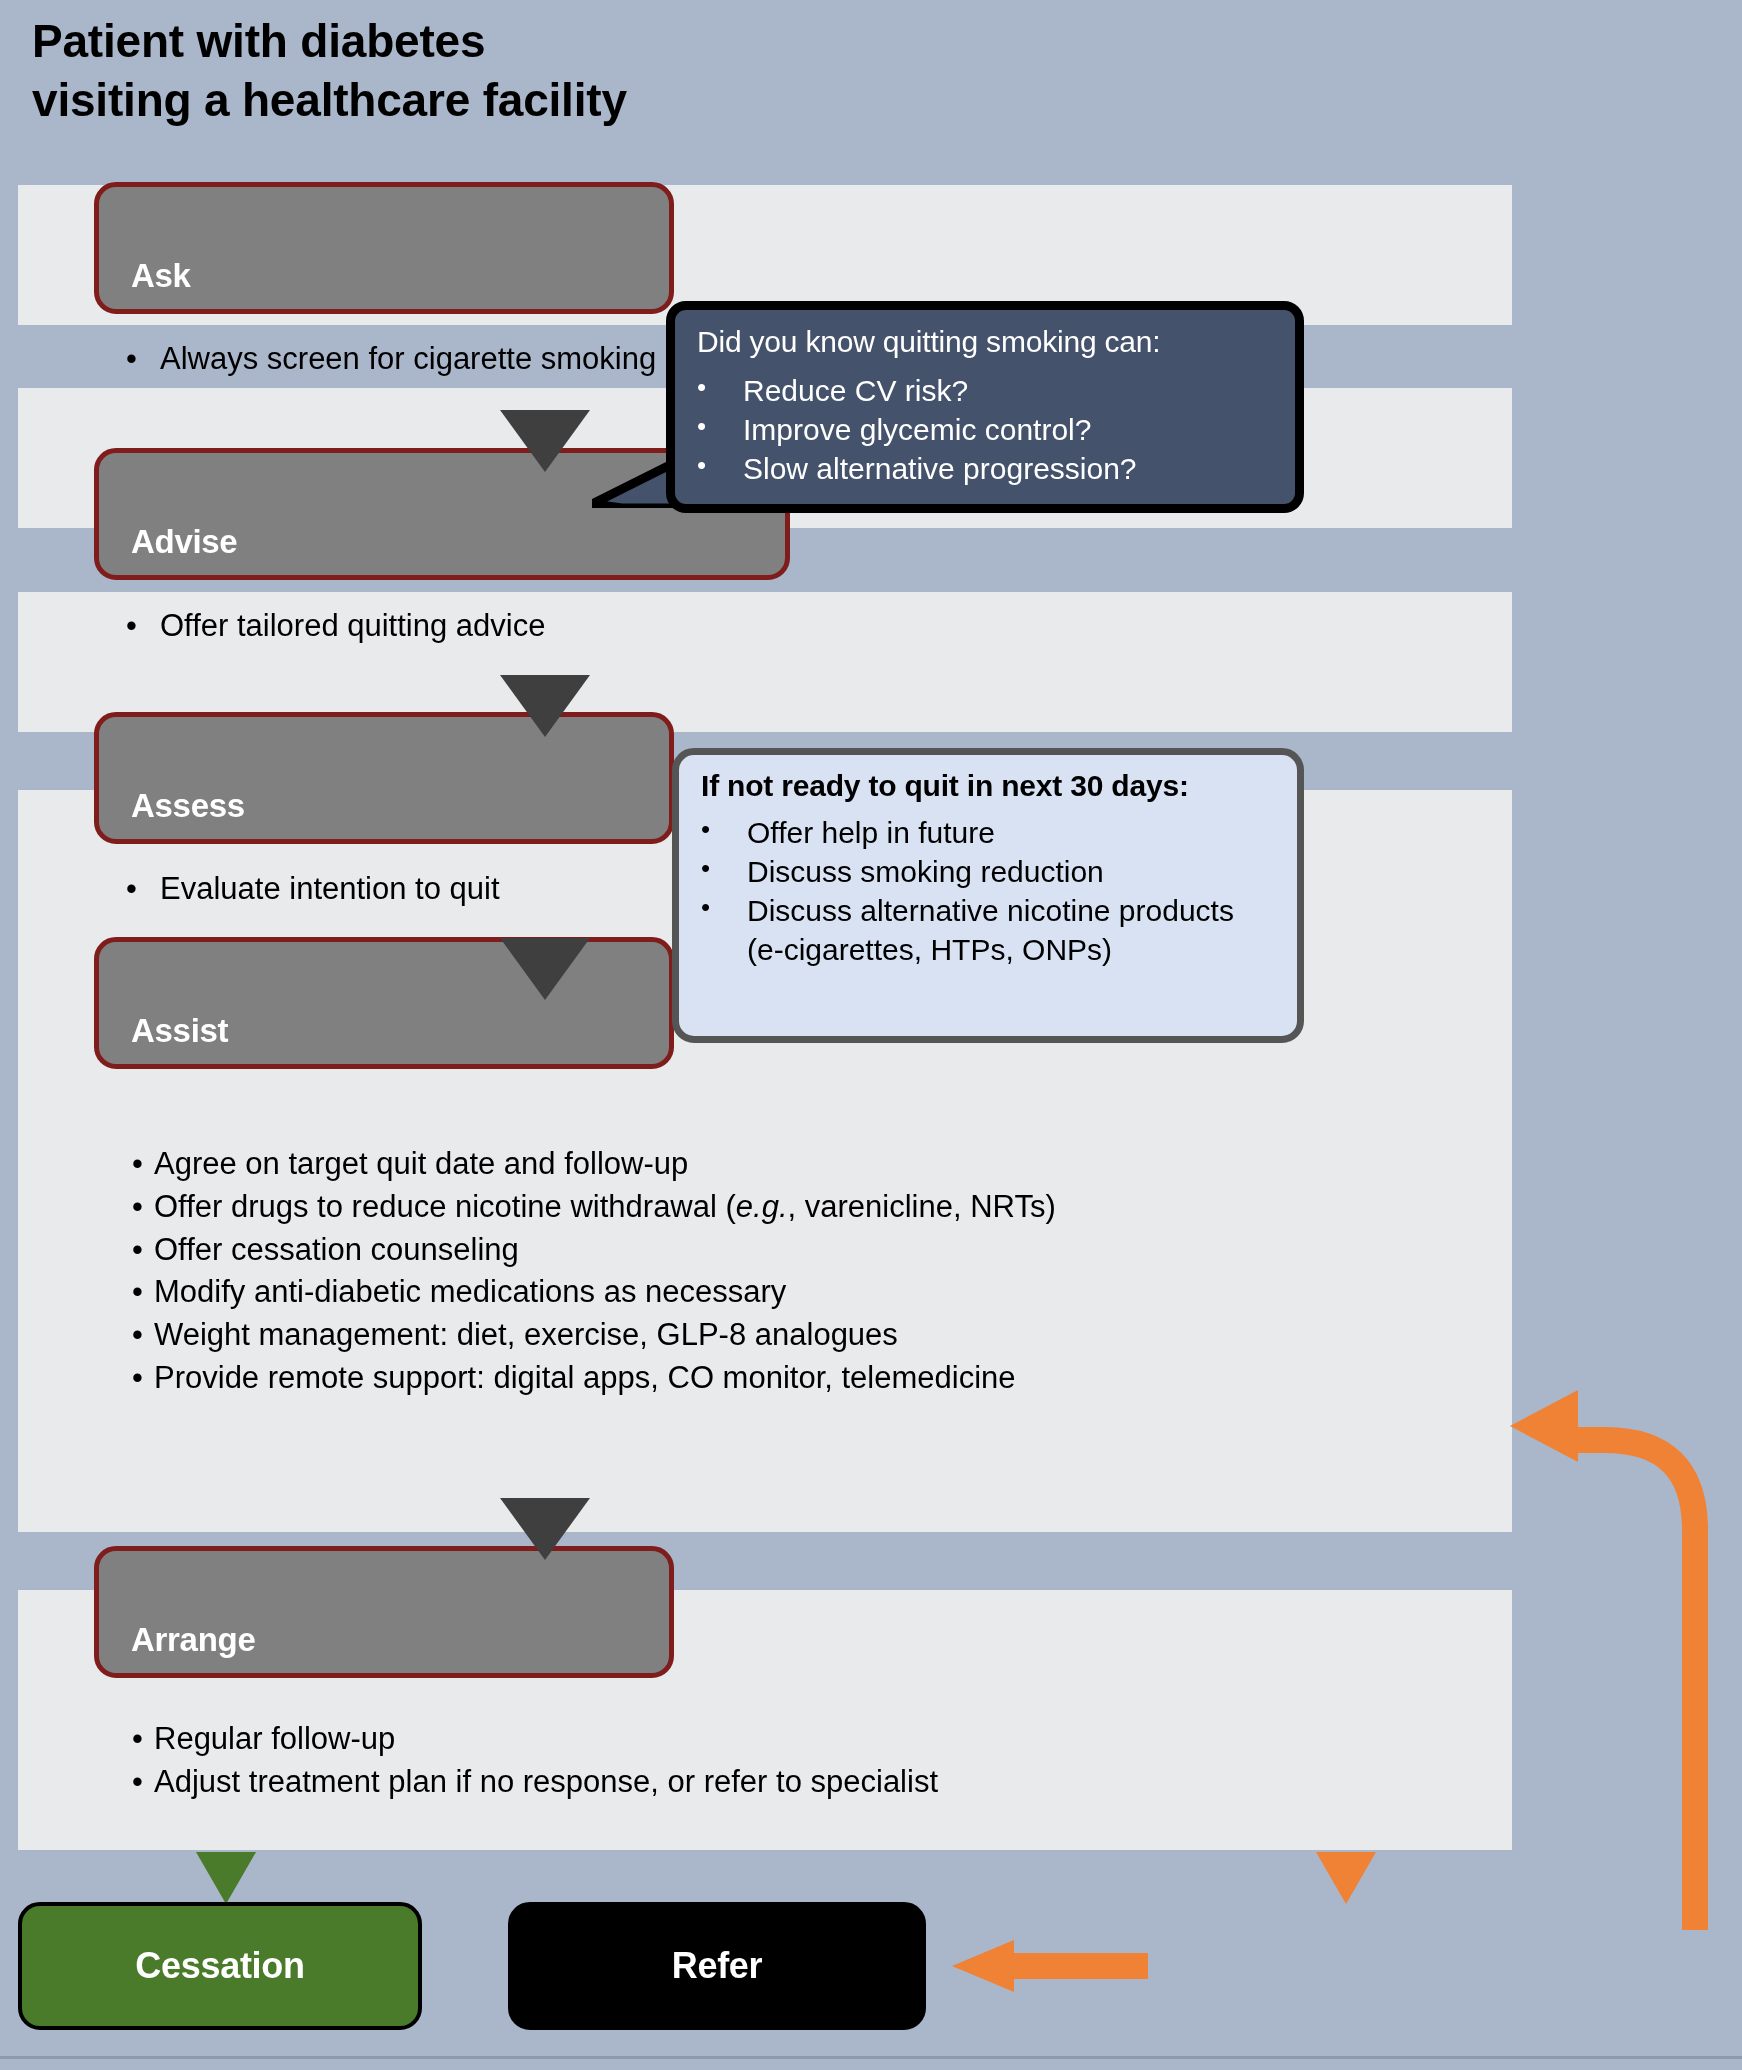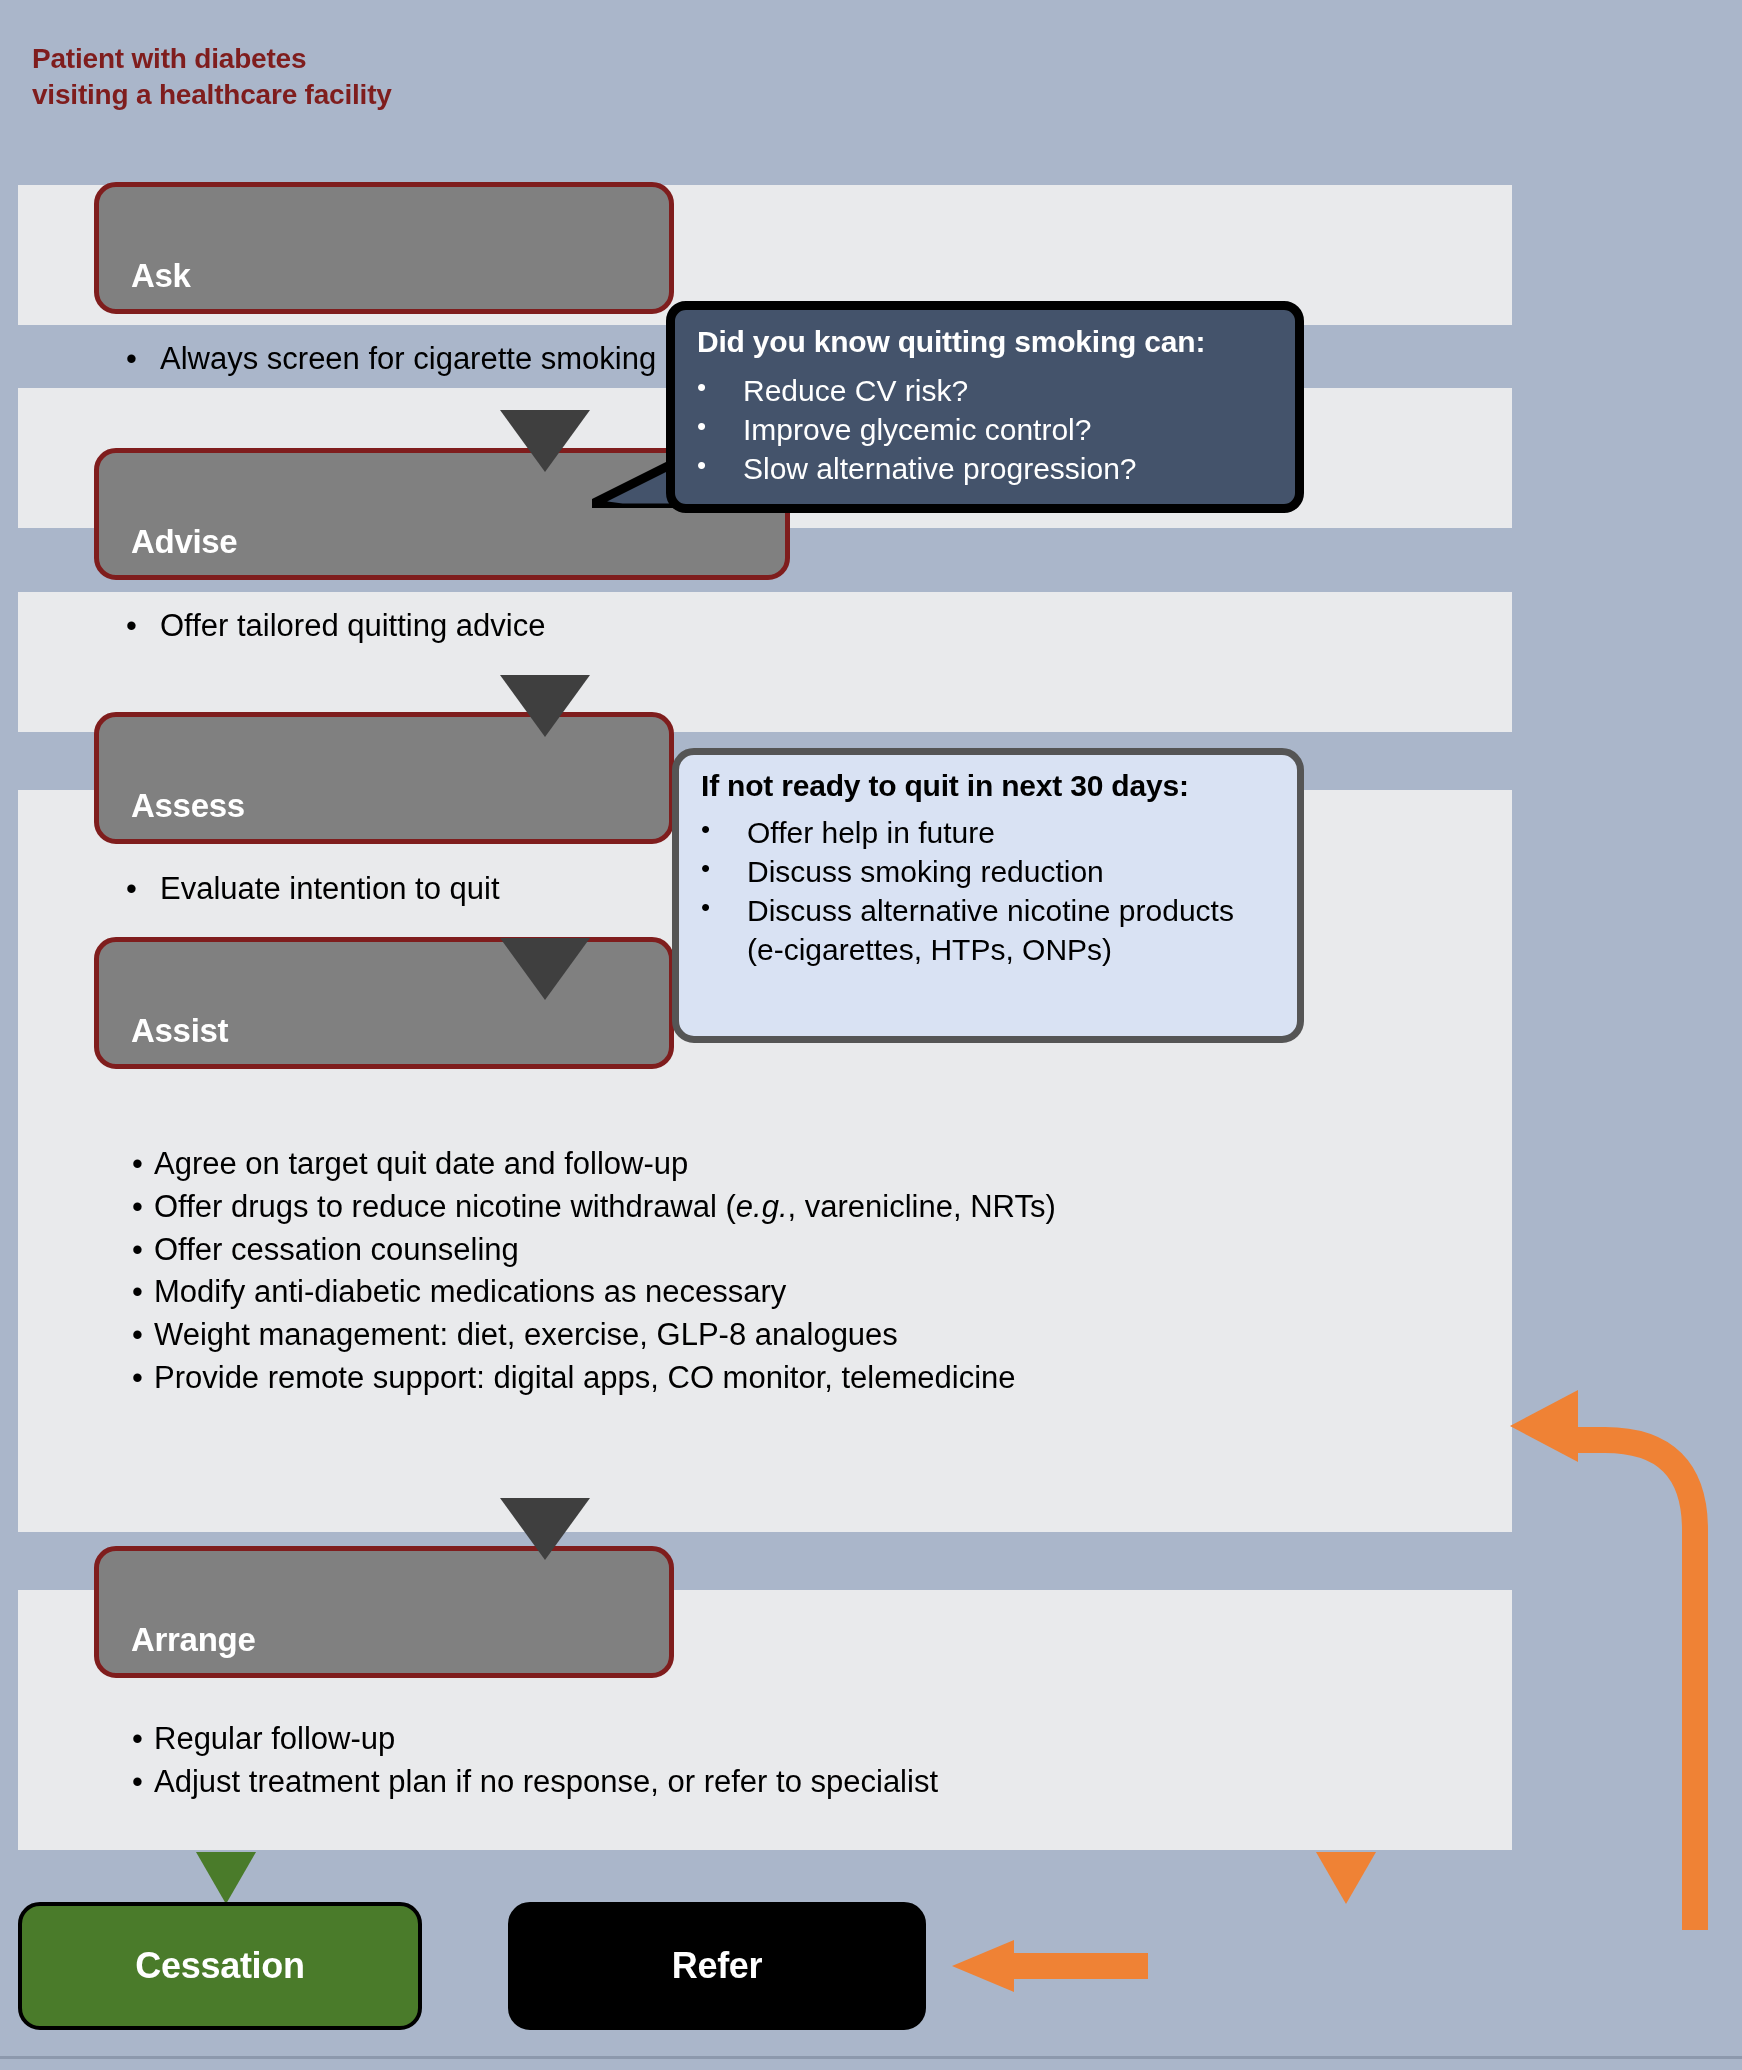--- a/index.html
+++ b/index.html
@@ -15,24 +15,24 @@
     width: 1742px;
     height: 2070px;
     background: #aab6ca;
     overflow: hidden;
   }
 
   
   #title {
     position: absolute;
     left: 32px;
-    top: 41px;
-    font-size: 28px;
+    top: 12px;
+    font-size: 46px;
     font-weight: bold;
-    color: #7f1d1d;
+    color: #000000;
     line-height: 1.28;
     white-space: pre-line;
     letter-spacing: -0.2px;
   }
 
   
   .band {
     position: absolute;
     background: #e9eaec;
   }
@@ -96,21 +96,21 @@
     width: 638px;
     height: 212px;
     background: #44536b;
     border: 9px solid #000;
     border-radius: 20px;
     z-index: 12;
   }
   #bubble-dark .bub-title {
     color: #fff;
     font-size: 30px;
-    font-weight: bold;
+    font-weight: normal;
     padding: 15px 0 0 22px;
     letter-spacing: -0.2px;
   }
   #bubble-dark .bub-list {
     padding: 12px 0 0 22px;
     color: #fff;
     font-size: 30px;
     line-height: 1.3;
   }
   #bubble-dark .bub-list .row { display: flex; }

